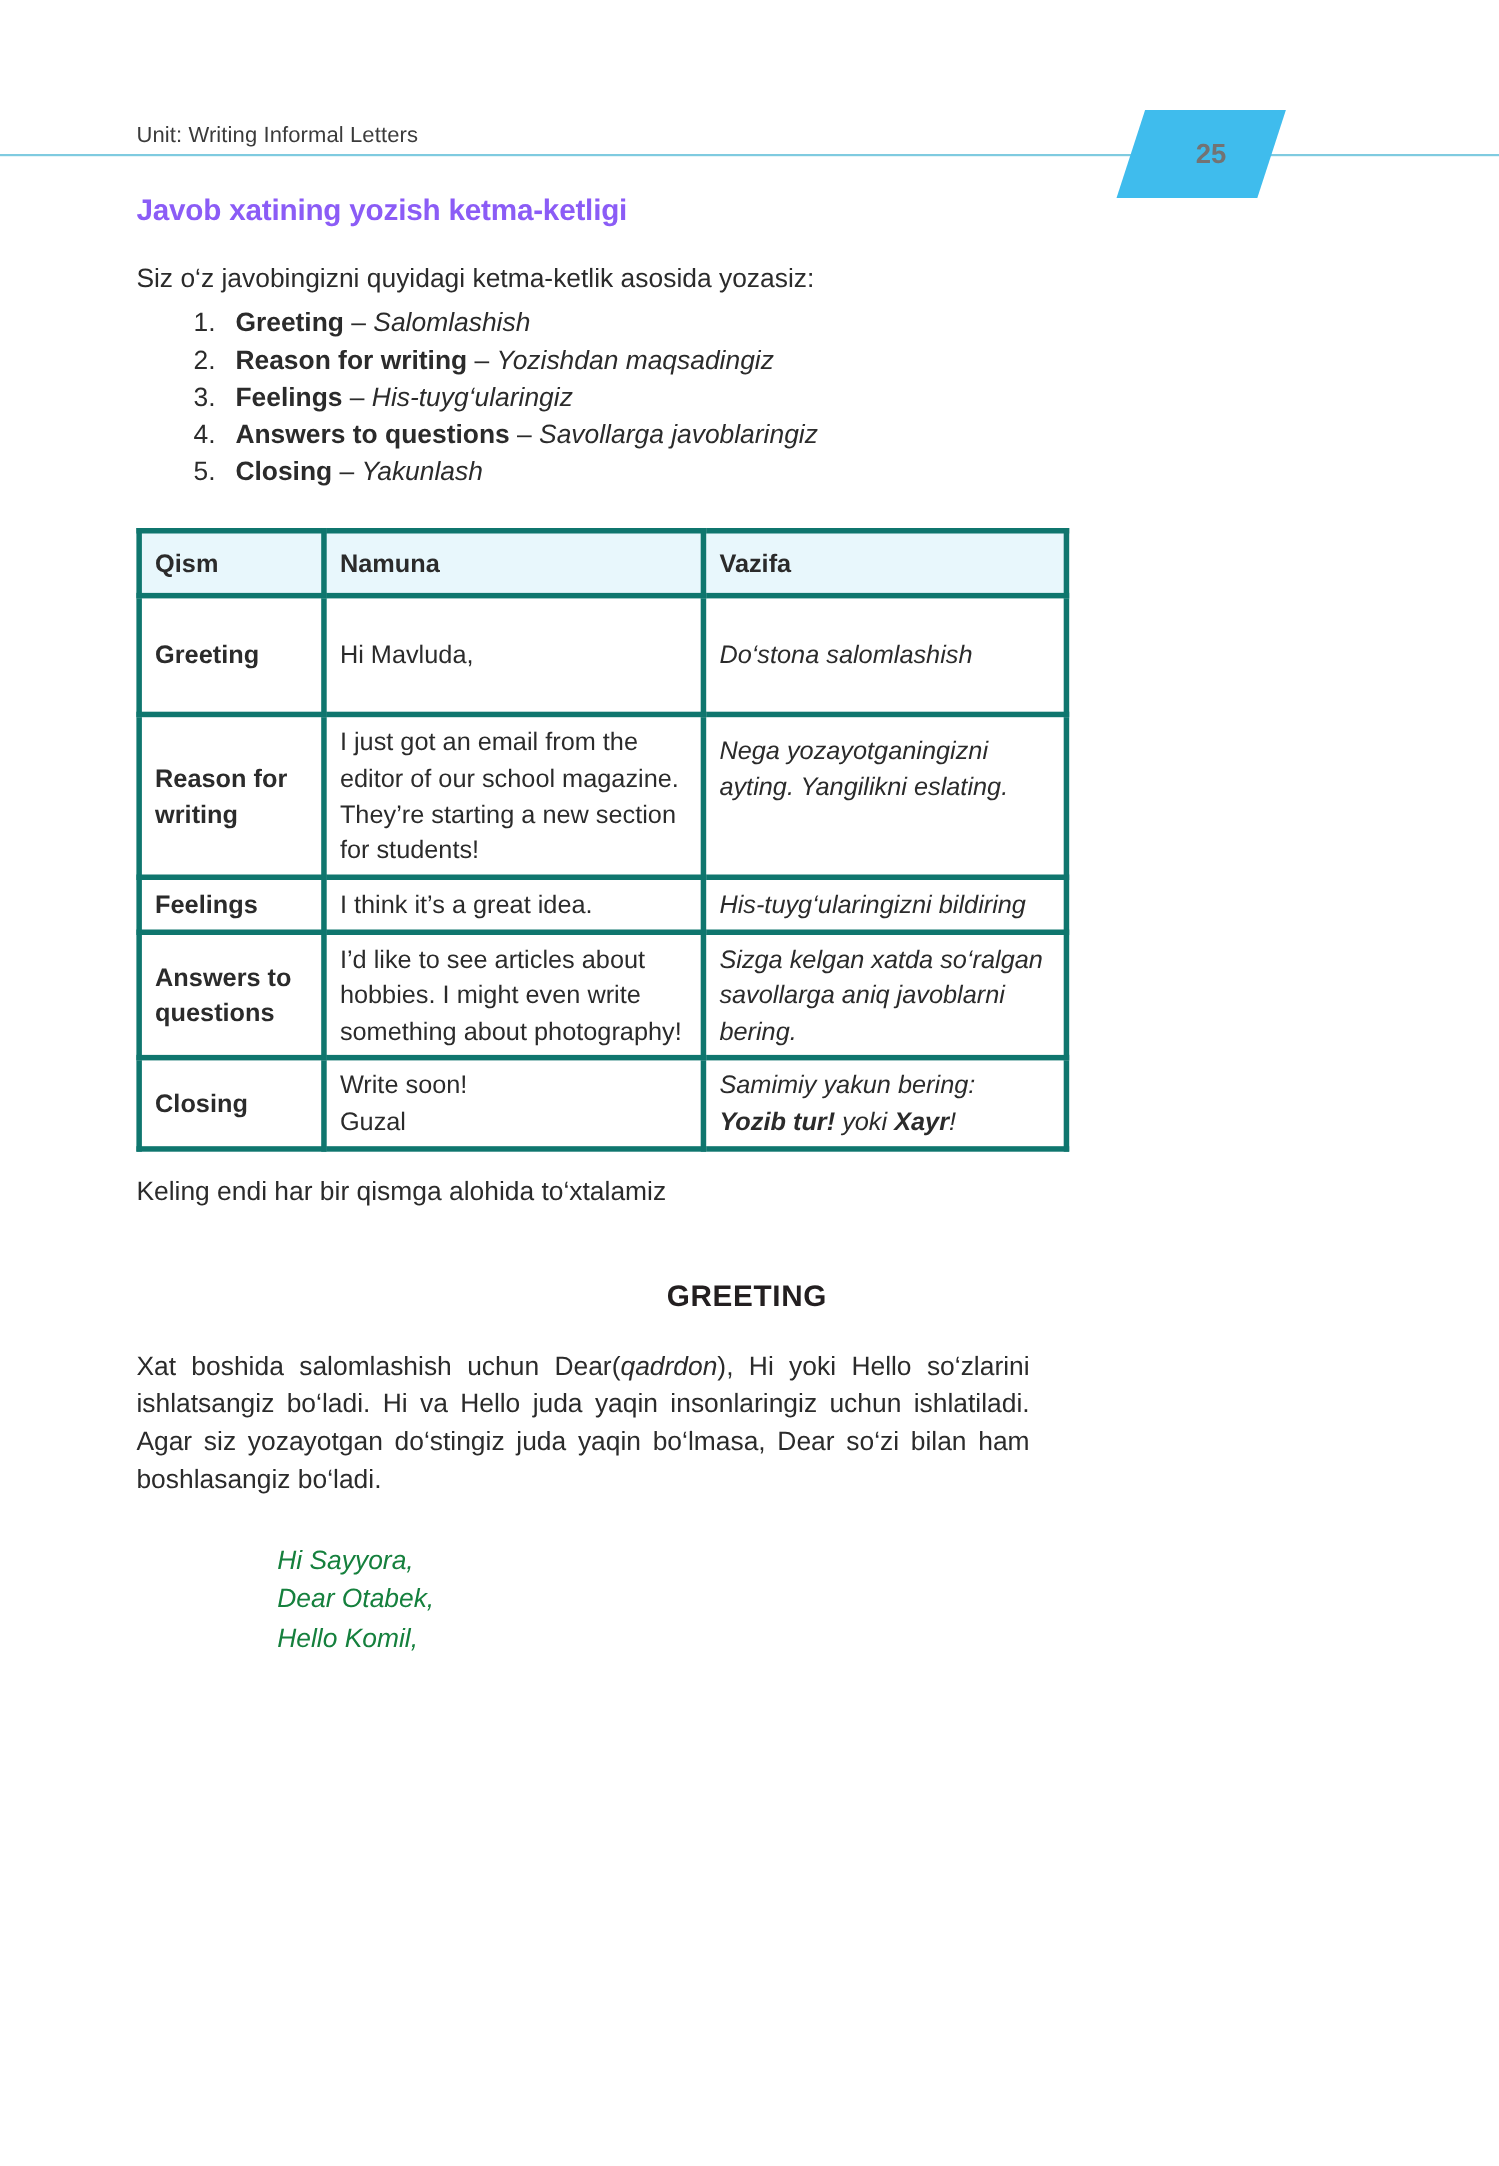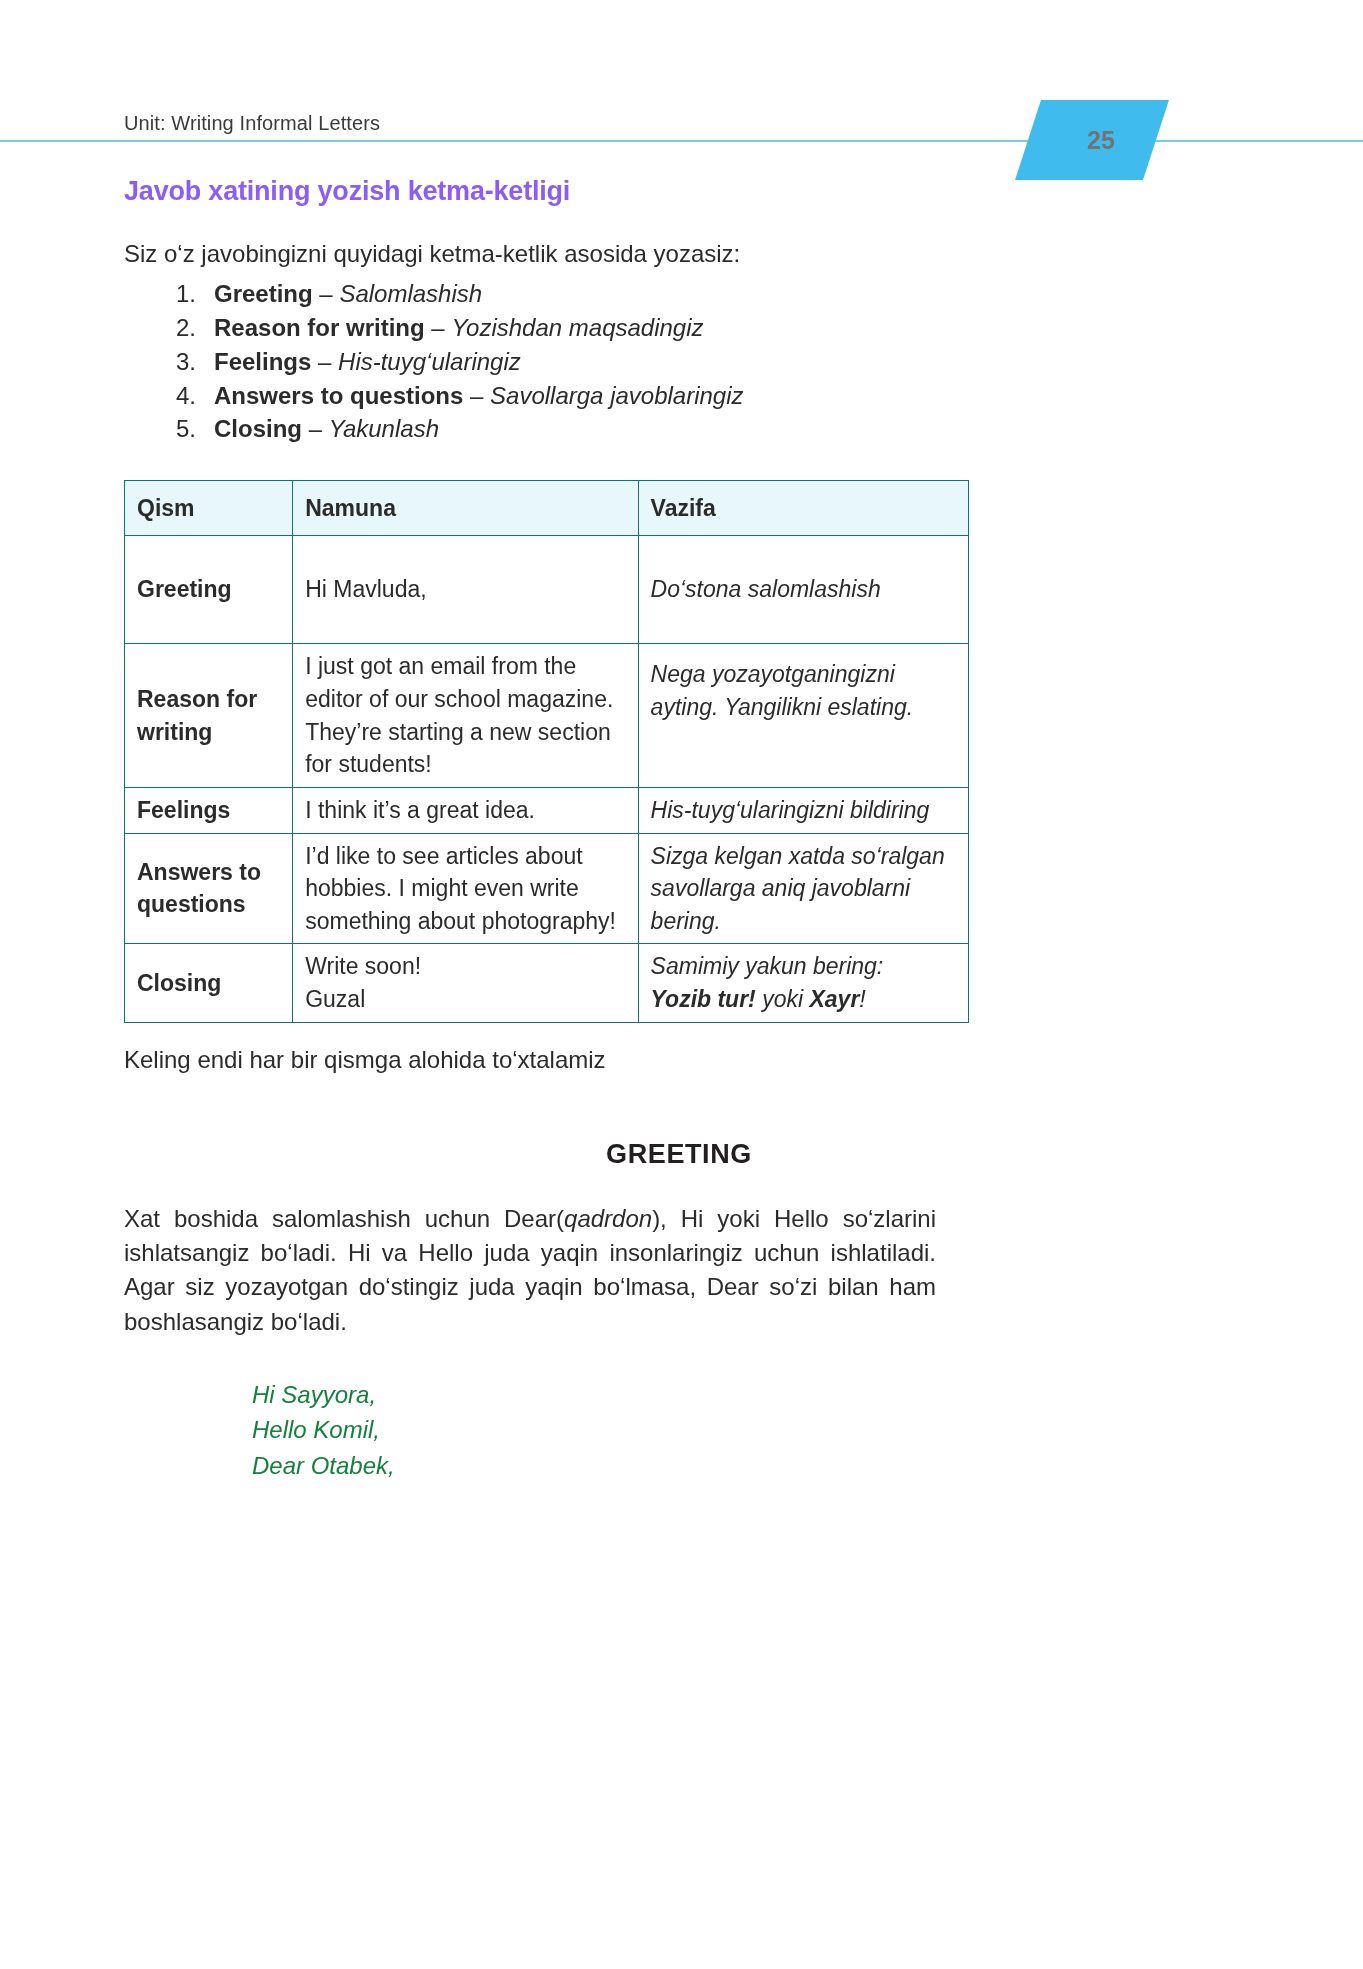--- a/index.html
+++ b/index.html
@@ -144,21 +144,21 @@
 
   
   table.parts-table {
     margin-top: 34px;
     border-collapse: collapse;
     width: 845px;
     table-layout: fixed;
   }
   table.parts-table td,
   table.parts-table th {
-    border: 1px solid #0f766e;
+    border: 5px solid #0f766e;
     padding: 6px 12px;
     vertical-align: middle;
     font-size: 23px;
     line-height: 1.42;
     color: #2b2b2b;
     text-align: left;
   }
   table.parts-table thead th {
     background: #e8f7fc;
     font-weight: bold;
@@ -308,18 +308,18 @@
   </table>
 
   <p class="after-table">Keling endi har bir qismga alohida to‘xtalamiz</p>
 
   <h2 class="center-heading">GREETING</h2>
 
   <p class="para"><span>Xat boshida salomlashish uchun Dear(</span><span class="it">qadrdon</span><span>), Hi yoki Hello so‘zlarini ishlatsangiz bo‘ladi. Hi va Hello juda yaqin insonlaringiz uchun ishlatiladi. Agar siz yozayotgan do‘stingiz juda yaqin bo‘lmasa, Dear so‘zi bilan ham boshlasangiz bo‘ladi.</span></p>
 
   <div class="examples">
     <div>Hi Sayyora,</div>
+    <div>Dear Otabek,</div>
     <div>Hello Komil,</div>
-    <div>Dear Otabek,</div>
   </div>
 
 
 </div>
 
 </body></html>

